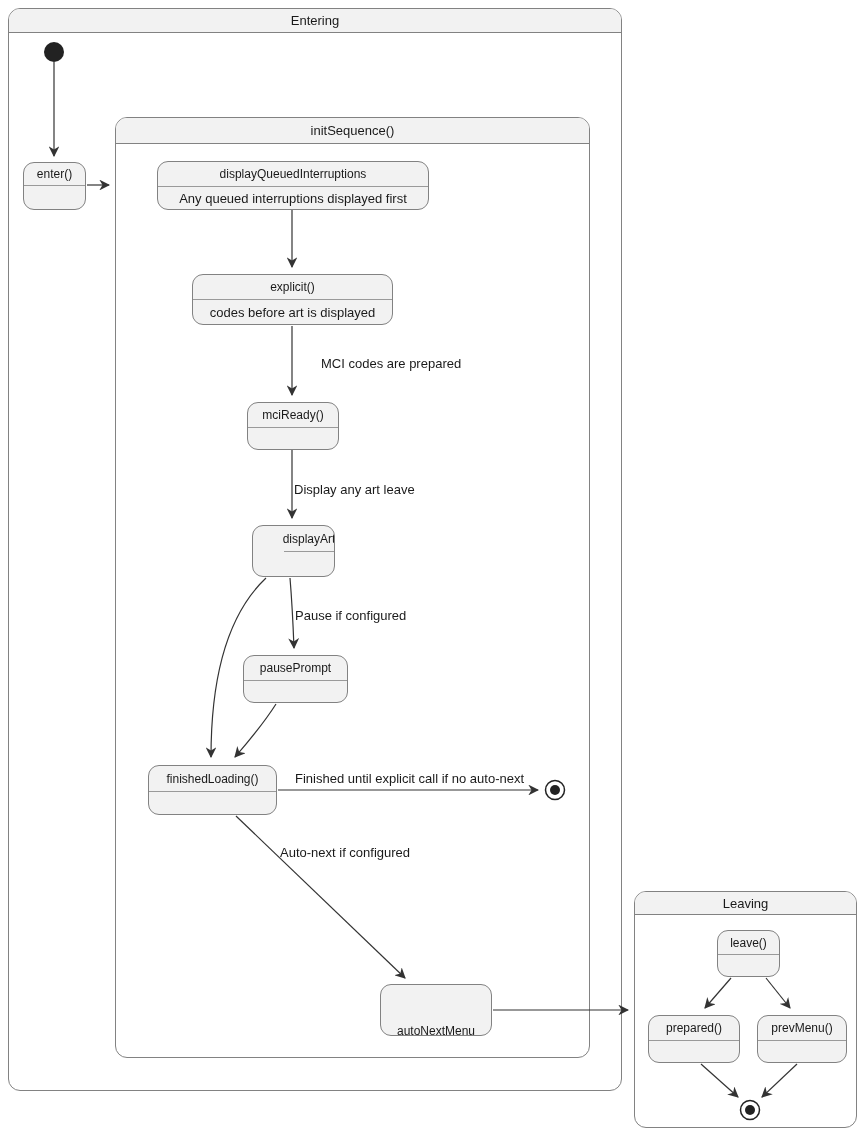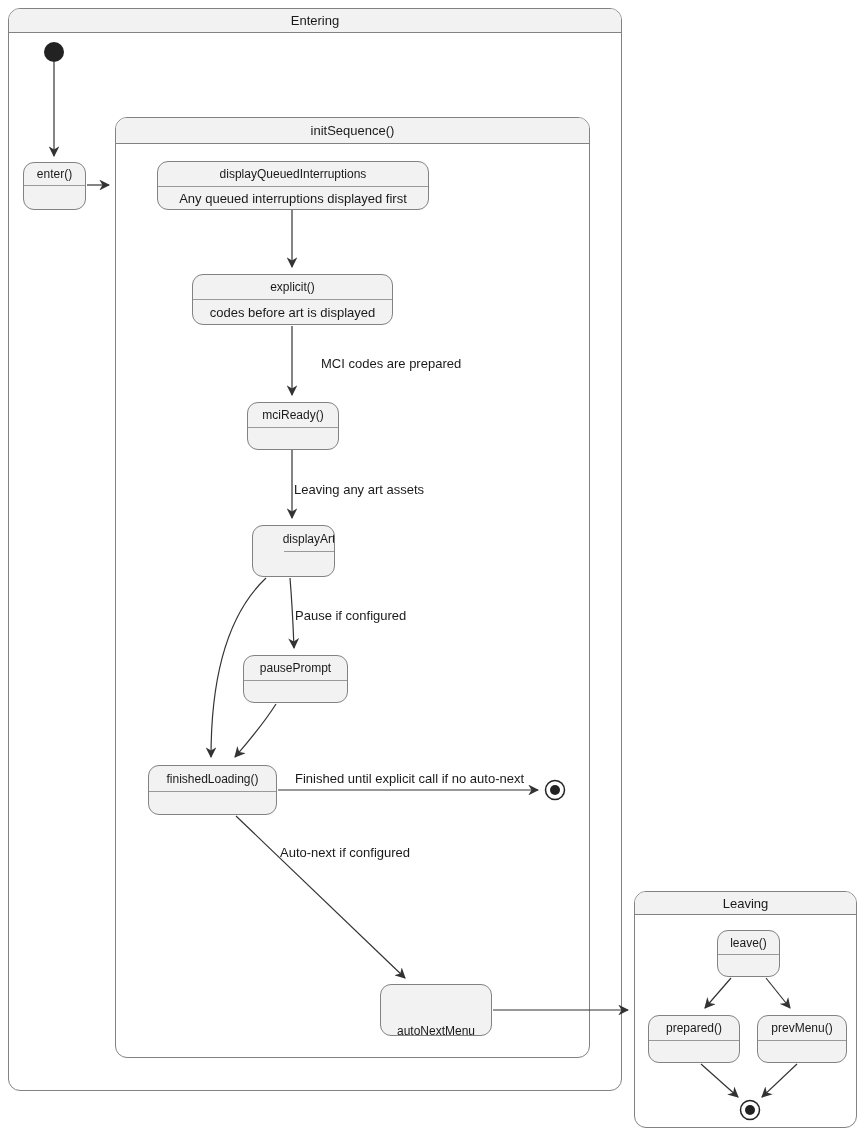--- a/index.html
+++ b/index.html
@@ -199,21 +199,21 @@
     <div class="state-body"></div>
   </div>
 
   <div class="state" style="left:757px; top:1015px; width:90px; height:48px;">
     <div class="state-title" style="height:25px;">prevMenu()</div>
     <div class="state-body"></div>
   </div>
 
   <div class="edge-label" style="left:294px; top:356px;padding-left:27px;">MCI codes are prepared</div>
 
-  <div class="edge-label" style="left:294px; top:482px;">Leaving any art assets</div>
+  <div class="edge-label" style="left:294px; top:482px;">Display any art leave</div>
 
   <div class="edge-label" style="left:295px; top:608px;">Pause if configured</div>
 
   <div class="edge-label" style="left:295px; top:771px;">Finished until explicit call if no auto-next</div>
 
   <div class="edge-label" style="left:280px; top:845px;">Auto-next if configured</div>
 
 </div>
 
 </body></html>

